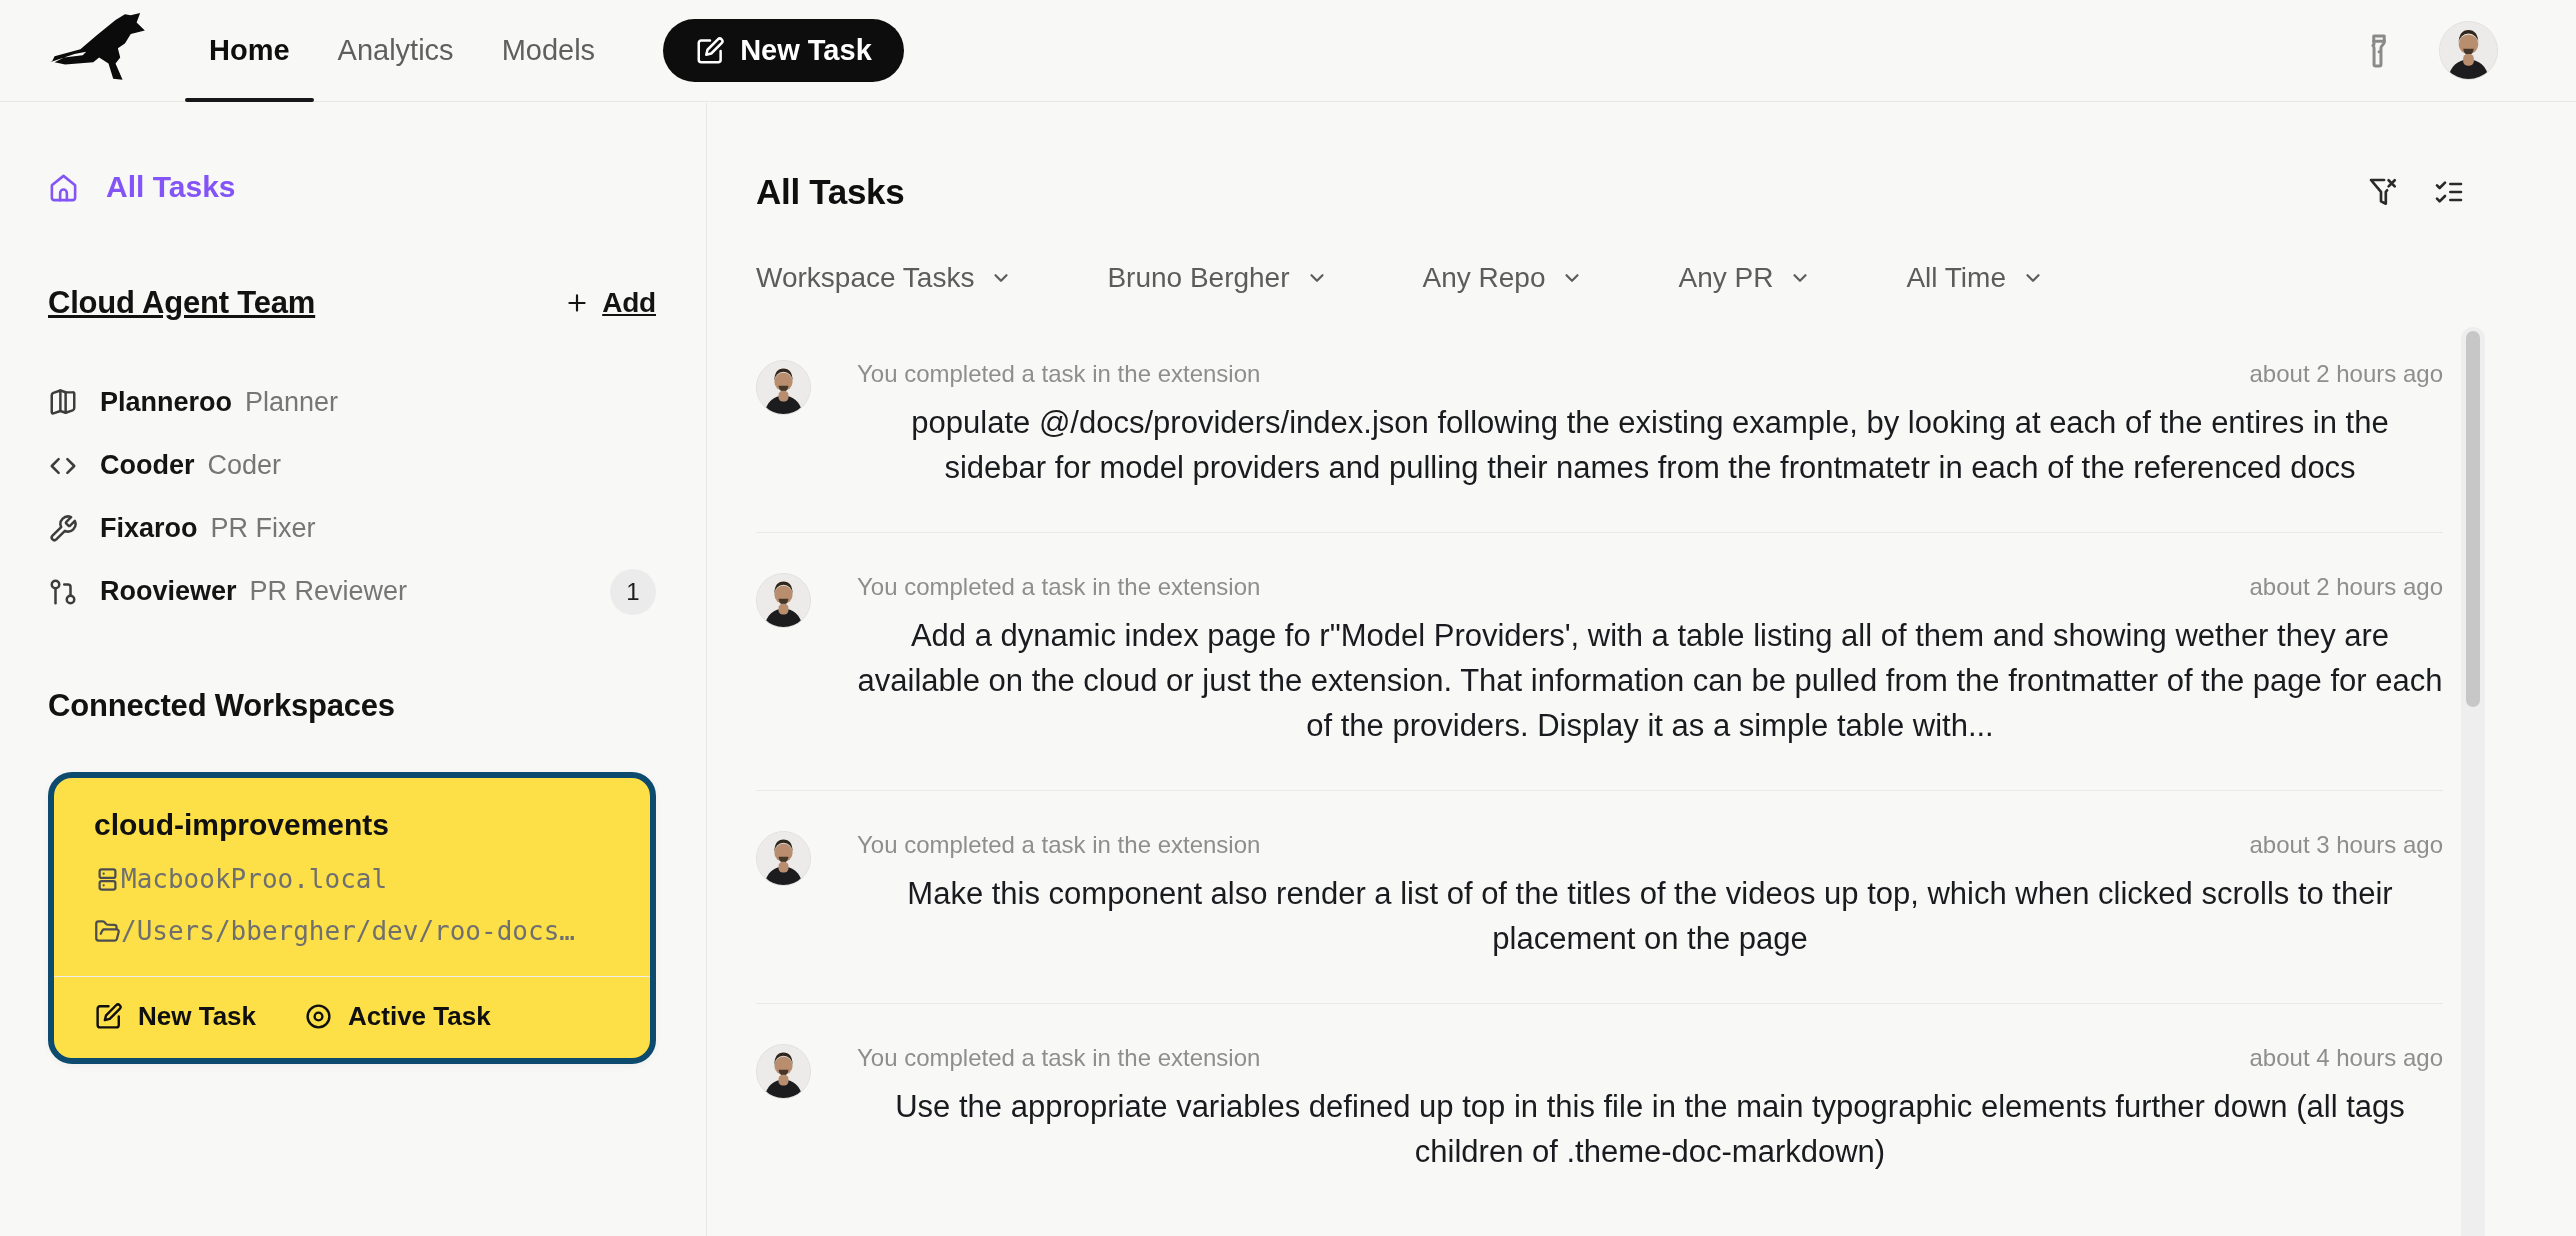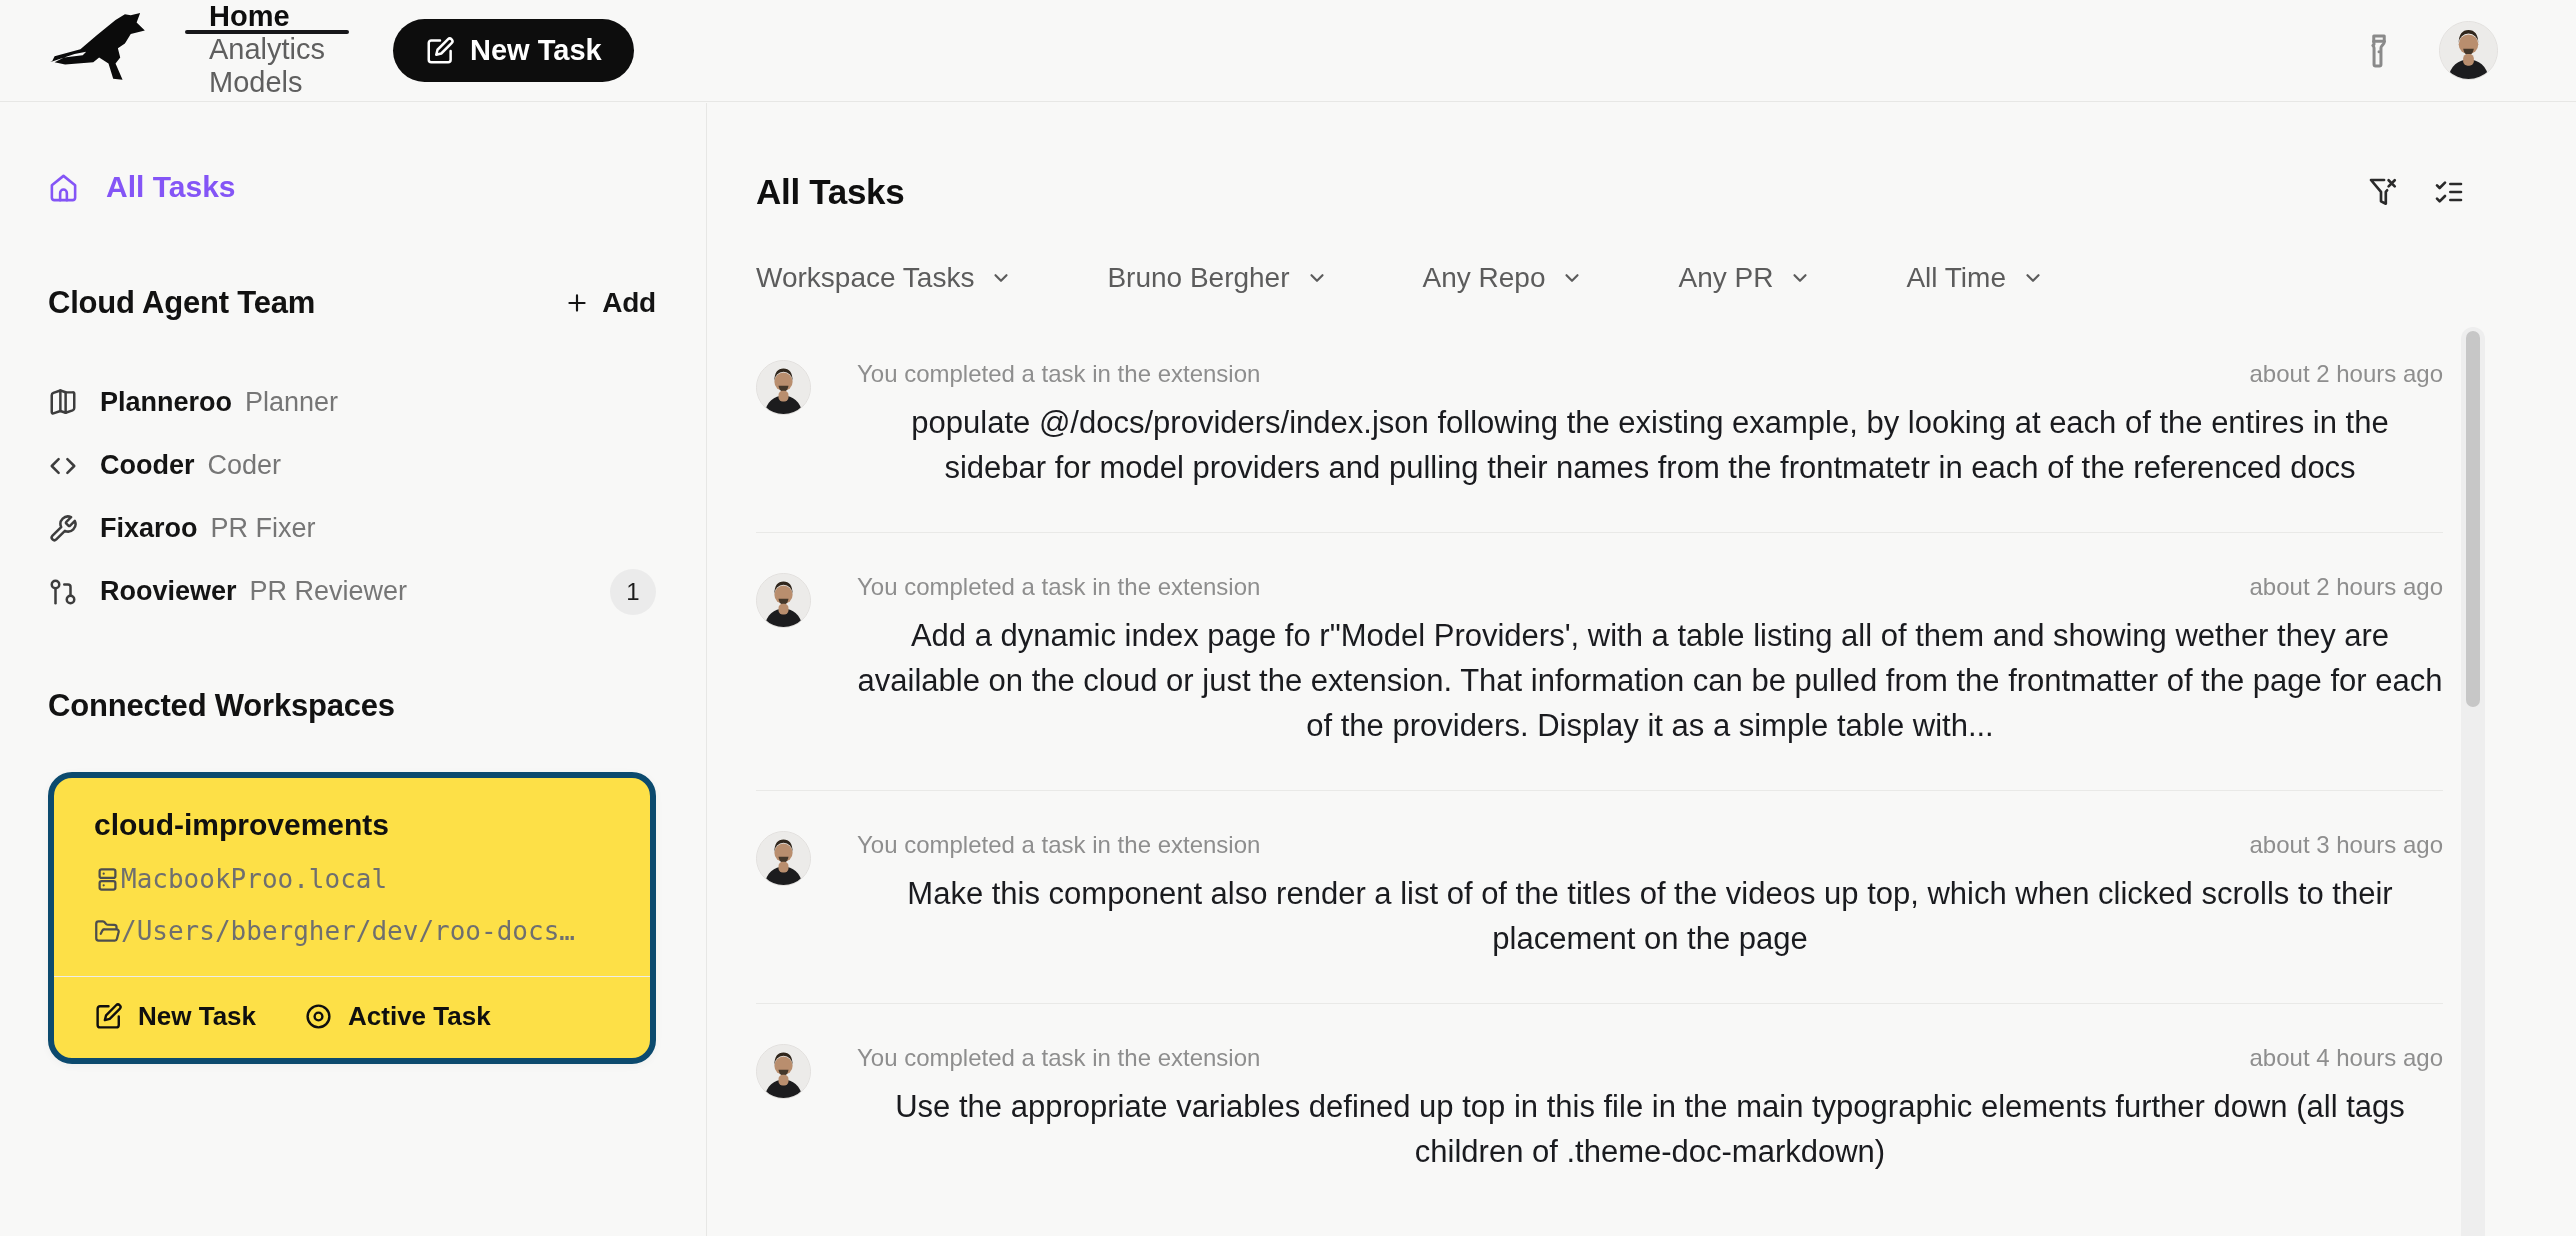--- a/index.html
+++ b/index.html
@@ -12,21 +12,21 @@
   }
   svg.ic { display:block; }
 
   
   .topbar {
     position:absolute; top:0; left:0; right:0; height:102px;
     display:flex; align-items:center; padding-left:46px;
     border-bottom:1px solid #e7e7e5; background:#f8f8f7; z-index:5;
   }
   .logo { width:125px; height:75px; color:#0b0b0b; cursor:pointer; flex:none; }
-  .nav { display:flex; height:100%; margin-left:14px;flex-direction:column; }
+  .nav { display:flex; height:100%; margin-left:14px; }
   .nav-item {
     position:relative; display:flex; align-items:center; padding:0 24px;
     font-size:29px; color:#5f5f5f; cursor:pointer; white-space:nowrap;
   }
   .nav-item.active { color:#0e0e0e; font-weight:bold; }
   .nav-item.active::after {
     content:""; position:absolute; left:0; right:0; bottom:-1px; height:4px;
     background:#17171a; border-radius:2px;
   }
   .new-task-btn {
@@ -52,21 +52,21 @@
   }
   .all-tasks {
     margin-top:67px; display:flex; align-items:center; gap:27px;
     color:#8455f6; font-size:30px; font-weight:bold; cursor:pointer;
   }
   .all-tasks .ic { width:31px; height:31px; }
   .section-head {
     display:flex; align-items:center; justify-content:space-between;
     font-size:31px; font-weight:bold; color:#121212; letter-spacing:-0.2px;
   }
-  .team-head { margin-top:81px; }
+  .team-head { margin-top:81px;text-decoration:underline; }
   .ws-head { margin-top:65px; }
   .add-btn {
     display:flex; align-items:center; gap:12px; cursor:pointer;
     font-size:28px; font-weight:600; color:#141414;
   }
   .add-btn .ic { width:26px; height:26px; }
   .agents { margin-top:50px; }
   .agent-row { height:63px; display:flex; align-items:center; cursor:pointer; }
   .agent-row .ic { width:30px; height:30px; color:#3d3d3d; flex:none; }
   .agent-name { margin-left:22px; font-size:27px; font-weight:bold; color:#141414; }

